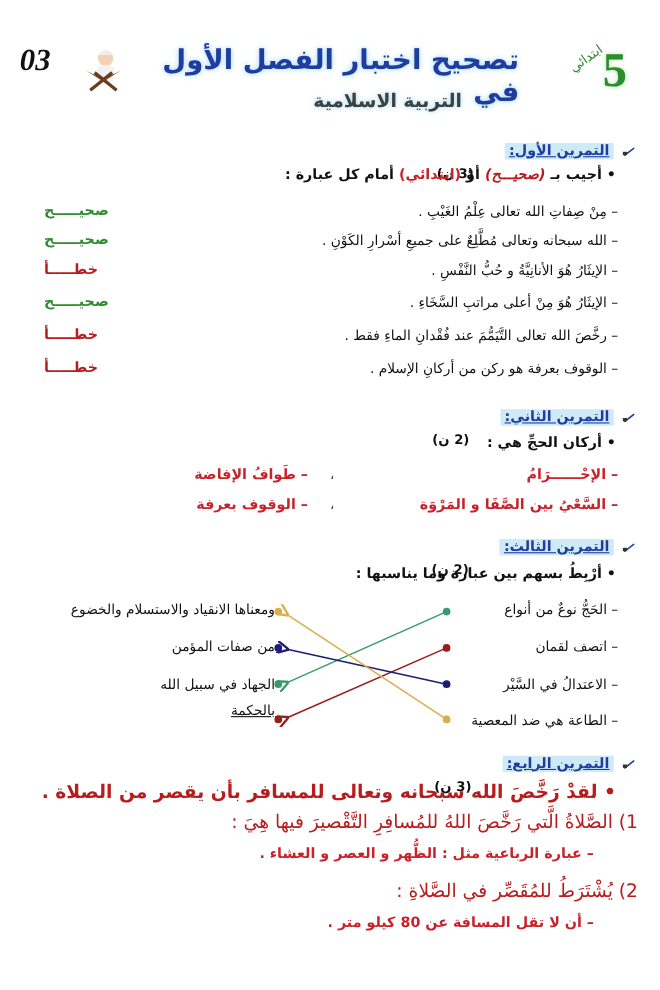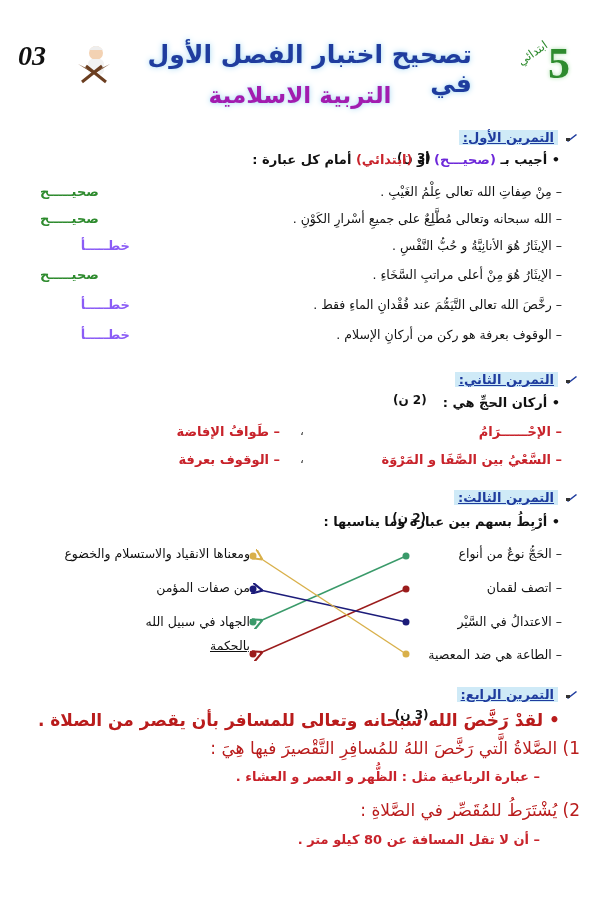--- a/index.html
+++ b/index.html
@@ -7,38 +7,38 @@
     width:600px; height:900px; background:#ffffff; position:relative; overflow:hidden;
     font-family: "DejaVu Sans", "Liberation Sans", sans-serif; color:#111;
   }
   .abs { position:absolute; }
   .rtl { direction:rtl; unicode-bidi:plaintext; }
 
   
   .grade-num { left:548px; top:38px; font-family:"Liberation Serif", serif; font-size:44px; color:#2e8b2e; font-weight:bold; text-shadow:0 0 4px #a9dfa9; }
   .grade-word { left:516px; top:46px; font-size:12px; color:#2e8b2e; transform:rotate(-35deg); }
   .title-l1 { left:142px; top:40px; width:330px; text-align:right; font-size:25px; font-weight:bold; color:#1f3c9e; text-shadow:0 0 6px #a5d6f0, 0 0 2px #cfeefd; }
-  .title-l2 { left:180px; top:82px; width:240px; text-align:center; font-size:23px; font-weight:bold; color:#a21caf; text-shadow:0 0 6px #a5d6f0, 0 0 2px #cfeefd; }
+  .title-l2 { left:180px; top:82px; width:240px; font-size:17px; font-weight:bold; color:#404040; text-shadow:0 0 6px #a5d6f0, 0 0 2px #cfeefd; }
   .num03 { left:18px; top:40px; font-family:"Liberation Serif", serif; font-style:italic; font-weight:bold; font-size:28px; color:#111; }
   .reader { left:72px; top:42px; width:44px; height:42px; }
 
   
   .ex-head { right:22px; height:22px; display:flex; align-items:center; gap:8px; direction:rtl; }
   .ex-icon { width:12px; height:10px; }
   .ex-title { background:#cfeaf7; padding:0 4px; font-size:13px; font-weight:bold; color:#1f3c9e; text-decoration:underline; }
   .ex-points { font-size:12px; font-weight:bold; color:#111; margin-right:20px;margin-top:41px; }
 
   .instr { right:40px; font-size:13px; font-weight:bold; direction:rtl; }
-  .instr .green { color:#6d28d9; }
+  .instr .green { color:#b91c1c;font-style:italic; }
   .instr .red { color:#c8232b; }
 
   .stmt { right:38px; font-size:12.5px; direction:rtl; color:#111; }
   .ans { left:40px; width:90px; text-align:left; font-size:13px; font-weight:bold; direction:rtl; }
   .ans.ok { color:#2e8b2e; }
-  .ans.bad { color:#8b5cf6;text-align:right; }
+  .ans.bad { color:#b91c1c; }
 
   .pillar { font-size:13px; font-weight:bold; color:#c8232b; direction:rtl; }
   .dot-sep { font-size:12px; color:#333; }
 
   .match-l { right:38px; font-size:12.5px; direction:rtl; color:#111; }
   .match-r { right:350px; font-size:12.5px; direction:rtl; color:#111; }
 
   .q-text { right:38px; font-size:17px; direction:rtl; color:#b91c1c; }
   .q-bold { font-weight:bold; }
   .q-ans { right:60px; font-size:13px; font-weight:bold; color:#c8232b; direction:rtl; }

